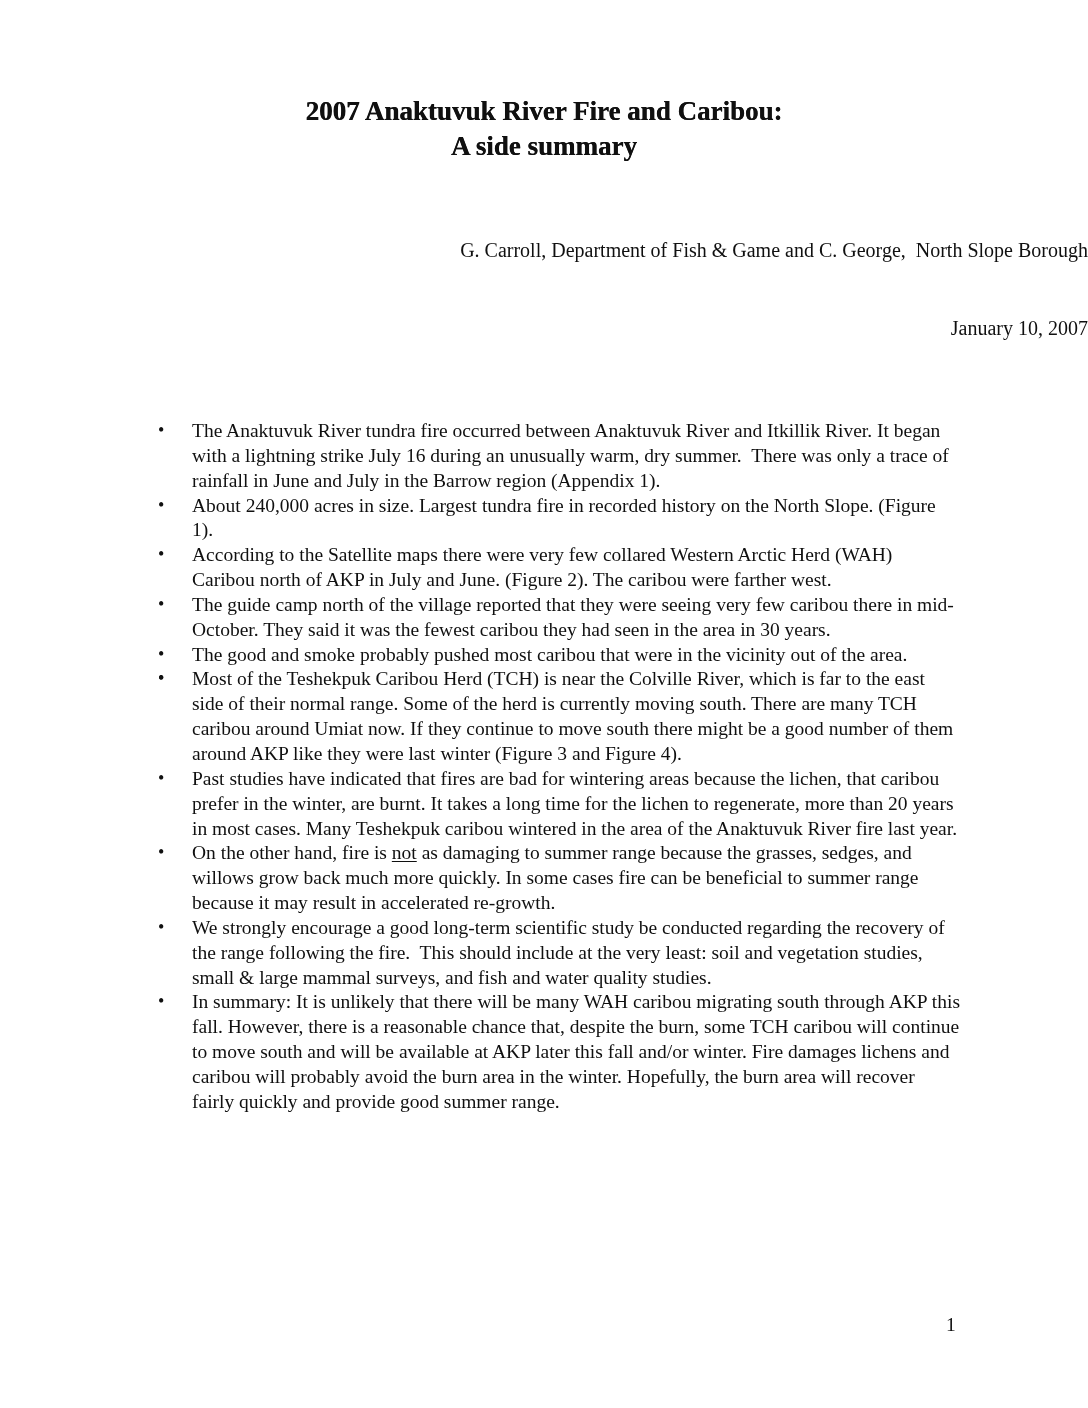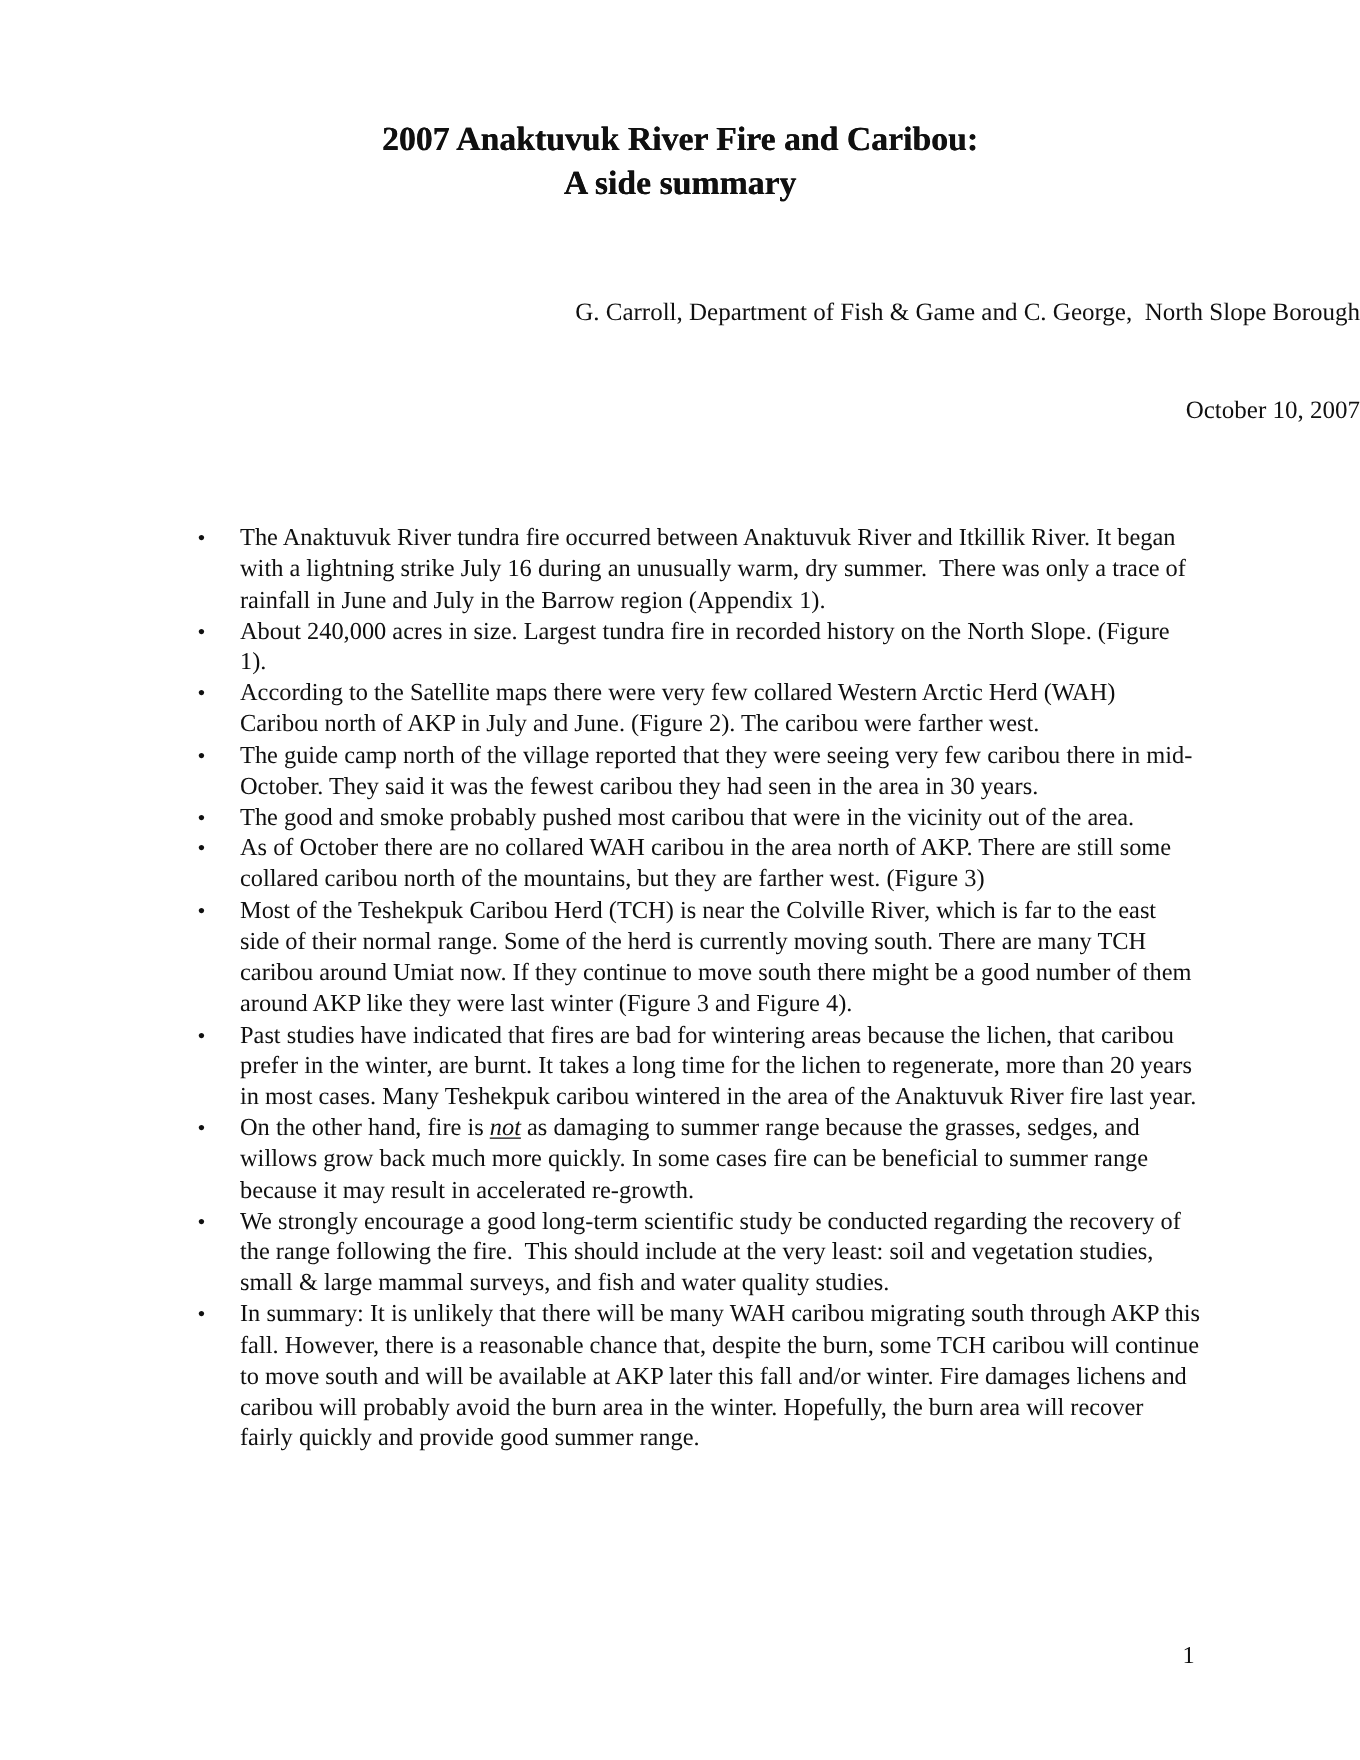--- a/index.html
+++ b/index.html
@@ -48,51 +48,50 @@
     white-space: pre-wrap;
   }
   ul.bullets li .bullet {
     position: absolute;
     left: 2px;
     top: -1px;
     font-size: 18px;
   }
   ul.bullets li u {
     text-underline-offset: 2px;
-    font-style: italic;
   }
   .page-number {
     position: absolute;
     left: 946px;
     top: 1314px;
     font-size: 19.5px;
   }
 </style>
 </head>
 <body>
 
 <div class="page">
 
   <h1 class="title">
     <span class="title-line">2007 Anaktuvuk River Fire and Caribou:</span>
     <span class="title-line">A side summary</span>
   </h1>
 
   <div class="byline-block">
     <div class="byline">G. Carroll, Department of Fish &amp; Game and C. George,  North Slope Borough</div>
-    <div class="byline">October 10, 2007</div>
+    <div class="byline">January 10, 2007</div>
   </div>
 
   <ul class="bullets" id="bullet-list">
       <li><span class="bullet">•</span><span class="li-text"><span>The Anaktuvuk River tundra fire occurred between Anaktuvuk River and Itkillik River. It began with a lightning strike July 16 during an unusually warm, dry summer.  There was only a trace of rainfall in June and July in the Barrow region (Appendix 1).</span></span></li>
       <li><span class="bullet">•</span><span class="li-text"><span>About 240,000 acres in size. Largest tundra fire in recorded history on the North Slope. (Figure 1).</span></span></li>
       <li><span class="bullet">•</span><span class="li-text"><span>According to the Satellite maps there were very few collared Western Arctic Herd (WAH) Caribou north of AKP in July and June. (Figure 2). The caribou were farther west.</span></span></li>
       <li><span class="bullet">•</span><span class="li-text"><span>The guide camp north of the village reported that they were seeing very few caribou there in mid-October. They said it was the fewest caribou they had seen in the area in 30 years.</span></span></li>
       <li><span class="bullet">•</span><span class="li-text"><span>The good and smoke probably pushed most caribou that were in the vicinity out of the area.</span></span></li>
-      <li><span class="bullet">•</span><span class="li-text"><span>As of October there are no collared WAH caribou in the area north of AKP. There are still some collared caribou north of the mountains, but they are farther west. (Figure 3)</span></span></li>
+      <li><span class="bullet">•</span></li>
       <li><span class="bullet">•</span><span class="li-text"><span>Most of the Teshekpuk Caribou Herd (TCH) is near the Colville River, which is far to the east side of their normal range. Some of the herd is currently moving south. There are many TCH caribou around Umiat now. If they continue to move south there might be a good number of them around AKP like they were last winter (Figure 3 and Figure 4).</span></span></li>
       <li><span class="bullet">•</span><span class="li-text"><span>Past studies have indicated that fires are bad for wintering areas because the lichen, that caribou prefer in the winter, are burnt. It takes a long time for the lichen to regenerate, more than 20 years in most cases. Many Teshekpuk caribou wintered in the area of the Anaktuvuk River fire last year.</span></span></li>
       <li><span class="bullet">•</span><span class="li-text"><span>On the other hand, fire is </span><u>not</u><span> as damaging to summer range because the grasses, sedges, and willows grow back much more quickly. In some cases fire can be beneficial to summer range because it may result in accelerated re-growth.</span></span></li>
       <li><span class="bullet">•</span><span class="li-text"><span>We strongly encourage a good long-term scientific study be conducted regarding the recovery of the range following the fire.  This should include at the very least: soil and vegetation studies, small &amp; large mammal surveys, and fish and water quality studies.</span></span></li>
       <li><span class="bullet">•</span><span class="li-text"><span>In summary: It is unlikely that there will be many WAH caribou migrating south through AKP this fall. However, there is a reasonable chance that, despite the burn, some TCH caribou will continue to move south and will be available at AKP later this fall and/or winter. Fire damages lichens and caribou will probably avoid the burn area in the winter. Hopefully, the burn area will recover fairly quickly and provide good summer range.</span></span></li>
     </ul>
 
   <div class="page-number">1</div>
 
 </div>

